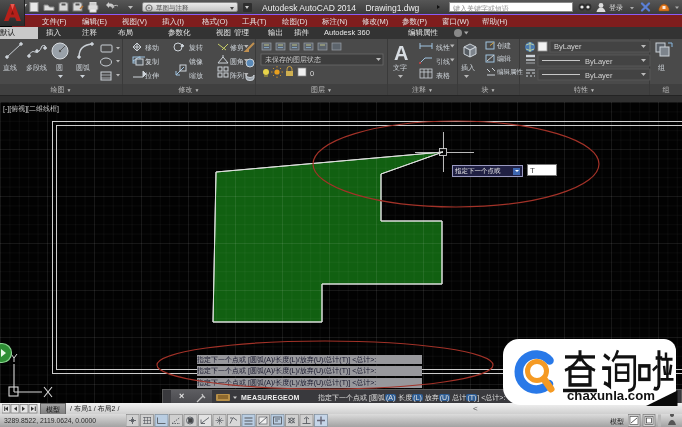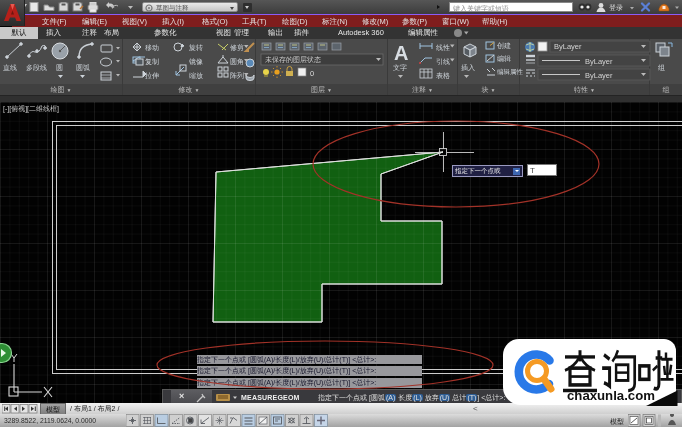--- a/index.html
+++ b/index.html
@@ -6,21 +6,21 @@
 #titlebar{left:0;top:0;width:682px;height:14px;background:linear-gradient(#565656,#3c3c3c)}
 #menubar{left:12px;top:14px;width:682px;height:13px;background:#7f1d1d;border-top:1px solid #8b5cf6}
 #tabrow{left:0;top:27px;width:682px;height:12px;background:#333}
 #ribbon{left:0;top:39px;width:682px;height:56px;background:#4a4a4a}
 #docstrip{left:0;top:95px;width:682px;height:7px;background:#303030;border-top:1px solid #242424}
 #canvas{left:0;top:102px;width:682px;height:301px;background:#020202}
 #layoutbar{left:0;top:403px;width:682px;height:11px;background:linear-gradient(#f2f2f2,#cfcfcf)}
 #statusbar{left:0;top:414px;width:682px;height:13px;background:linear-gradient(#dcdcdc,#a2a2a2)}
 .mi{position:absolute;color:#e2e2e2;font-size:7.5px;line-height:13px;white-space:nowrap}
 .tab{position:absolute;color:#e6e6e6;font-size:7.5px;line-height:12px;white-space:nowrap}
-.tabactive{background:#c9c9c9;color:#111;text-align:center}
+.tabactive{background:#c9c9c9;color:#111;text-align:left}
 .plabel{position:absolute;bottom:0;width:100%;text-align:center;color:#bcbcbc;font-size:7px;height:11px;line-height:11px;background:#404040}
 .panel{position:absolute;top:0;height:56px;border-right:1px solid #3a3a3a}
 </style></head><body>
 <div class="abs" id="titlebar">
 
  <div class="abs" style="left:0;top:0;width:25px;height:26px;background:linear-gradient(#4e4e4e,#2a2a2a);border-right:1px solid #222;z-index:5">
   <svg width="25" height="26" style="position:absolute;left:0;top:0">
    <path d="M4 21 L10.5 4 L14.5 4 L21 21 L16.5 21 L15 17.5 L10 17.5 L8.5 21 Z" fill="#b5201a"></path>
    <path d="M10.5 4 L14.5 4 L12.5 10 Z" fill="#e8594f"></path>
    <path d="M11 14.5 L14 14.5 L12.5 10.5 Z" fill="#701510"></path>
@@ -51,20 +51,21 @@
   <svg width="9" height="8" style="position:absolute;left:2px;top:1px">
         <circle cx="4" cy="4" r="3" fill="none" stroke="#777" stroke-width="1.2"></circle>
         <circle cx="4" cy="4" r="1" fill="#777"></circle>
       </svg>
   <span style="position:absolute;left:13px;top:1px;font-size:6.5px;color:#555">草图与注释</span>
   <div class="abs" style="right:3px;top:4px;width:0;height:0;border-left:2.5px solid transparent;border-right:2.5px solid transparent;border-top:3px solid #444"></div>
  </div>
  <div class="abs" style="left:243px;top:3px;width:9px;height:9px;background:#2e2e2e;border-radius:1px">
       <div class="abs" style="left:2px;top:3px;border-left:2.5px solid transparent;border-right:2.5px solid transparent;border-top:3px solid #ccc"></div>
     </div>
+ <div class="abs" style="left:262px;top:2.5px;font-size:8.5px;color:#f0f0f0">Autodesk AutoCAD 2014&nbsp;&nbsp;&nbsp;&nbsp;Drawing1.dwg</div>
  <div class="abs" style="left:437px;top:5px;width:0;height:0;border-top:2.5px solid transparent;border-bottom:2.5px solid transparent;border-left:3px solid #111"></div>
 
  <div class="abs" style="left:449px;top:2px;width:124px;height:10px;background:#fff;border:1px solid #888">
       <span style="position:absolute;left:3px;top:1px;font-size:7px;color:#8a8a8a">键入关键字或短语</span>
     </div>
  <svg class="abs" style="left:578px;top:2px" width="104" height="11" viewBox="0 0 104 11">
   <g fill="#2e2e2e">
         <circle cx="4" cy="5" r="3.4"></circle>
         <circle cx="10" cy="5" r="3.4"></circle>
       </g>
@@ -95,27 +96,27 @@
     <span class="mi" style="left:310px">标注(N)</span>
     <span class="mi" style="left:350px">修改(M)</span>
     <span class="mi" style="left:390px">参数(P)</span>
     <span class="mi" style="left:430px">窗口(W)</span>
     <span class="mi" style="left:470px">帮助(H)</span>
 </div>
 <div class="abs" id="tabrow">
 <span class="tab tabactive" style="left:0;width:38px">默认</span>
     <span class="tab" style="left:46px">插入</span>
     <span class="tab" style="left:82px">注释</span>
-    <span class="tab" style="left:104px">布局</span>
-    <span class="tab" style="left:154px">参数化</span>
+    <span class="tab" style="left:118px">布局</span>
+    <span class="tab" style="left:168px">参数化</span>
     <span class="tab" style="left:216px">视图</span>
     <span class="tab" style="left:234px">管理</span>
     <span class="tab" style="left:268px">输出</span>
     <span class="tab" style="left:294px">插件</span>
-    <span class="tab" style="left:338px">Autodesk 360</span>
+    <span class="tab" style="left:324px">Autodesk 360</span>
     <span class="tab" style="left:408px">编辑属性</span>
 <svg width="16" height="10" style="position:absolute;left:453px;top:1px">
       <circle cx="5" cy="5" r="4" fill="#888"></circle>
       <path d="M11 3.5 l4.5 0 -2.25 3 z" fill="#aaa"></path>
     </svg>
 </div>
 <div class="abs" id="ribbon">
  <div class="panel" style="left:0;width:123px">
       <span class="plabel">绘图 <span style="font-size:5px">▼</span></span>
     </div>

